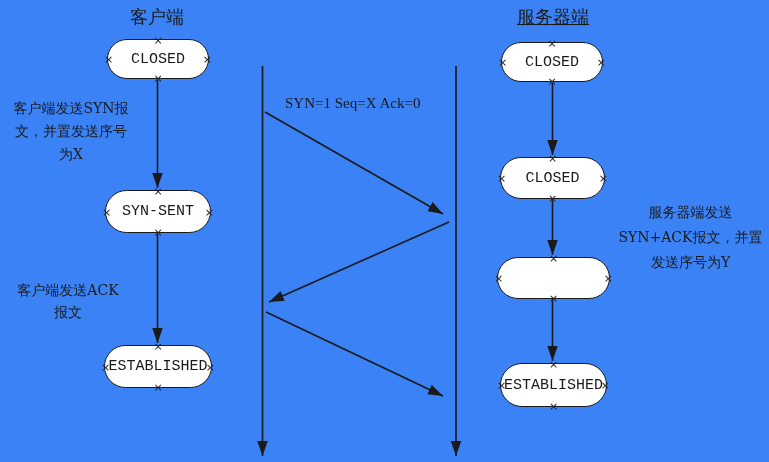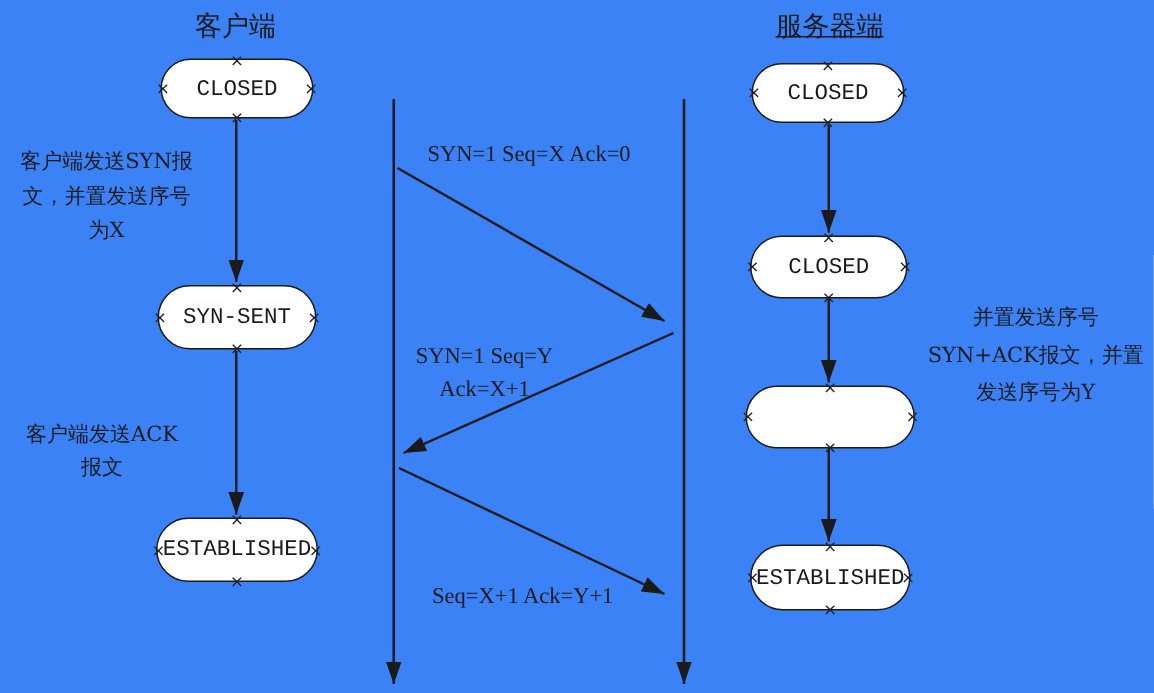--- a/index.html
+++ b/index.html
@@ -144,22 +144,19 @@
       <span class="cp cp-s">×</span>
       <span class="cp cp-e">×</span>
       <span class="cp cp-w">×</span>
     </div>
 
   <div class="annotation" style="left:0px; top:97px; width:142px;">客户端发送SYN报
 文，并置发送序号
 为X</div>
   <div class="annotation" style="left:4px; top:279px; width:128px; line-height:22px;">客户端发送ACK
 报文</div>
-  <div class="annotation" style="left:612px; top:200px; width:157px; line-height:25px;">并置发送序号
+  <div class="annotation" style="left:612px; top:200px; width:157px; line-height:25px;">服务器端发送
 SYN+ACK报文，并置
 发送序号为Y</div>
 
   <div class="msg-label" style="left:285px; top:92px;">SYN=1 Seq=X Ack=0</div>
-  <div class="msg-label" style="left:266px; top:227px; width:114px;">SYN=1 Seq=Y
-Ack=X+1</div>
-  <div class="msg-label" style="left:288px; top:387px;">Seq=X+1 Ack=Y+1</div>
 
 </div>
 
 </body></html>

